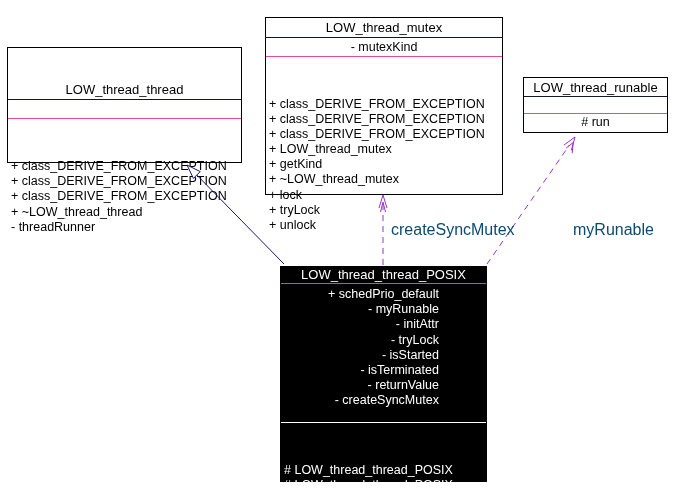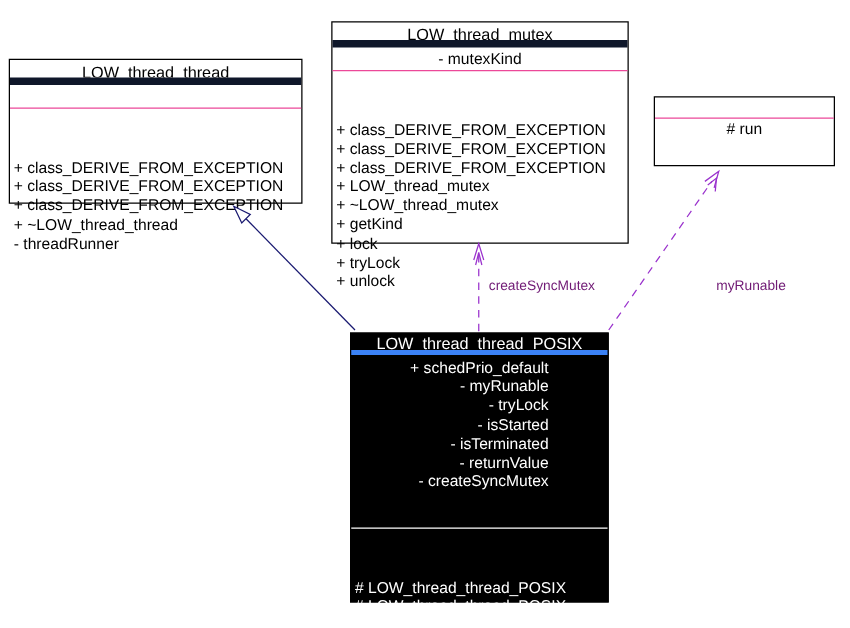--- a/index.html
+++ b/index.html
@@ -13,109 +13,111 @@
   .uml-box{
     position:absolute;
     box-sizing:border-box;
     border:1px solid #000000;
     background:#ffffff;
     color:#000000;
     font-size:12.5px;
   }
   .uml-title{
     box-sizing:border-box;
-    border-bottom:6px solid #0f172a;
+    border-bottom:1px solid #0f172a;
     text-align:center;
     font-size:13px;
     white-space:nowrap;
     overflow:hidden;
   }
   .uml-attrs, .uml-methods{
     box-sizing:border-box;
     white-space:nowrap;
   }
   .uml-attrs{border-bottom:1px solid #ec4899;}
   .row{line-height:15.2px;white-space:nowrap;}
   .flush{padding-left:3px;padding-top:1px;margin-top:39px;}
   
   .uml-box.current{
     background:#000000;
     color:#ffffff;
     border-color:#000000;
   }
-  .uml-box.current .uml-title{border-bottom:4px solid #3b82f6;text-decoration:underline;}
+  .uml-box.current .uml-title{border-bottom:1px solid #3b82f6;}
   .uml-box.current .uml-attrs{border-bottom:1px solid #ffffff;}
   .center-block{
     text-align:center;
   }
   .center-block .inner{
     display:inline-block;
     text-align:right;
   }
   .edge-label{
     position:absolute;
-    font-size:11px;
-    color:#701a75;
+    font-size:16px;
+    color:#0c4a6e;
     white-space:nowrap;
     line-height:15px;
   }
   #edges{
     position:absolute;
     left:0;top:0;width:680px;height:502px;
     pointer-events:none;
   }
 </style>
 </head>
 <body>
 
 <div id="canvas">
 
   <div class="uml-box" style="left:7px;top:47px;width:235px;height:116px;">
-    <div class="uml-title" style="height:20px;line-height:20px;">LOW_thread_thread</div>
+    <div class="uml-title" style="height:20px;line-height:20px;margin-top:32px;">LOW_thread_thread</div>
     <div class="uml-attrs" style="height:19px;"></div>
     <div class="uml-methods flush">
       <div class="row">+ class_DERIVE_FROM_EXCEPTION</div>
       <div class="row">+ class_DERIVE_FROM_EXCEPTION</div>
       <div class="row">+ class_DERIVE_FROM_EXCEPTION</div>
       <div class="row">+ ~LOW_thread_thread</div>
       <div class="row">- threadRunner</div>
     </div>
   </div>
 
   <div class="uml-box" style="left:265px;top:17px;width:238px;height:178px;">
     <div class="uml-title" style="height:20px;line-height:20px;">LOW_thread_mutex</div>
     <div class="uml-attrs" style="height:19px;line-height:18px;text-align:center;">
       <span>- mutexKind</span>
     </div>
     <div class="uml-methods flush">
       <div class="row" style="line-height:15.1px;">+ class_DERIVE_FROM_EXCEPTION</div>
       <div class="row" style="line-height:15.1px;">+ class_DERIVE_FROM_EXCEPTION</div>
       <div class="row" style="line-height:15.1px;">+ class_DERIVE_FROM_EXCEPTION</div>
       <div class="row" style="line-height:15.1px;">+ LOW_thread_mutex</div>
+      <div class="row" style="line-height:15.1px;">+ getKind</div>
       <div class="row" style="line-height:15.1px;">+ ~LOW_thread_mutex</div>
-      <div class="row" style="line-height:15.1px;">+ getKind</div>
       <div class="row" style="line-height:15.1px;">+ lock</div>
       <div class="row" style="line-height:15.1px;">+ tryLock</div>
       <div class="row" style="line-height:15.1px;">+ unlock</div>
     </div>
   </div>
 
   <div class="uml-box" style="left:523px;top:77px;width:145px;height:56px;">
+    <div class="uml-title" style="height:19px;line-height:19px;">LOW_thread_runable</div>
     <div class="uml-attrs" style="height:17px;"></div>
     <div class="uml-methods" style="text-align:center;line-height:17px;">
       <span># run</span>
     </div>
   </div>
 
   <div class="uml-box current" style="left:280px;top:266px;width:207px;height:216px;">
     <div class="uml-title" style="height:17px;line-height:16px;">LOW_thread_thread_POSIX</div>
     <div class="uml-attrs center-block" style="height:139px;padding-top:3px;">
       <div class="inner">
         <div class="row">+ schedPrio_default</div>
         <div class="row">- myRunable</div>
+        <div class="row">- initAttr</div>
         <div class="row">- tryLock</div>
         <div class="row">- isStarted</div>
         <div class="row">- isTerminated</div>
         <div class="row">- returnValue</div>
         <div class="row">- createSyncMutex</div>
       </div>
     </div>
     <div class="uml-methods flush">
       <div class="row" style="line-height:14.8px;"># LOW_thread_thread_POSIX</div>
       <div class="row" style="line-height:14.8px;"># LOW_thread_thread_POSIX</div>

